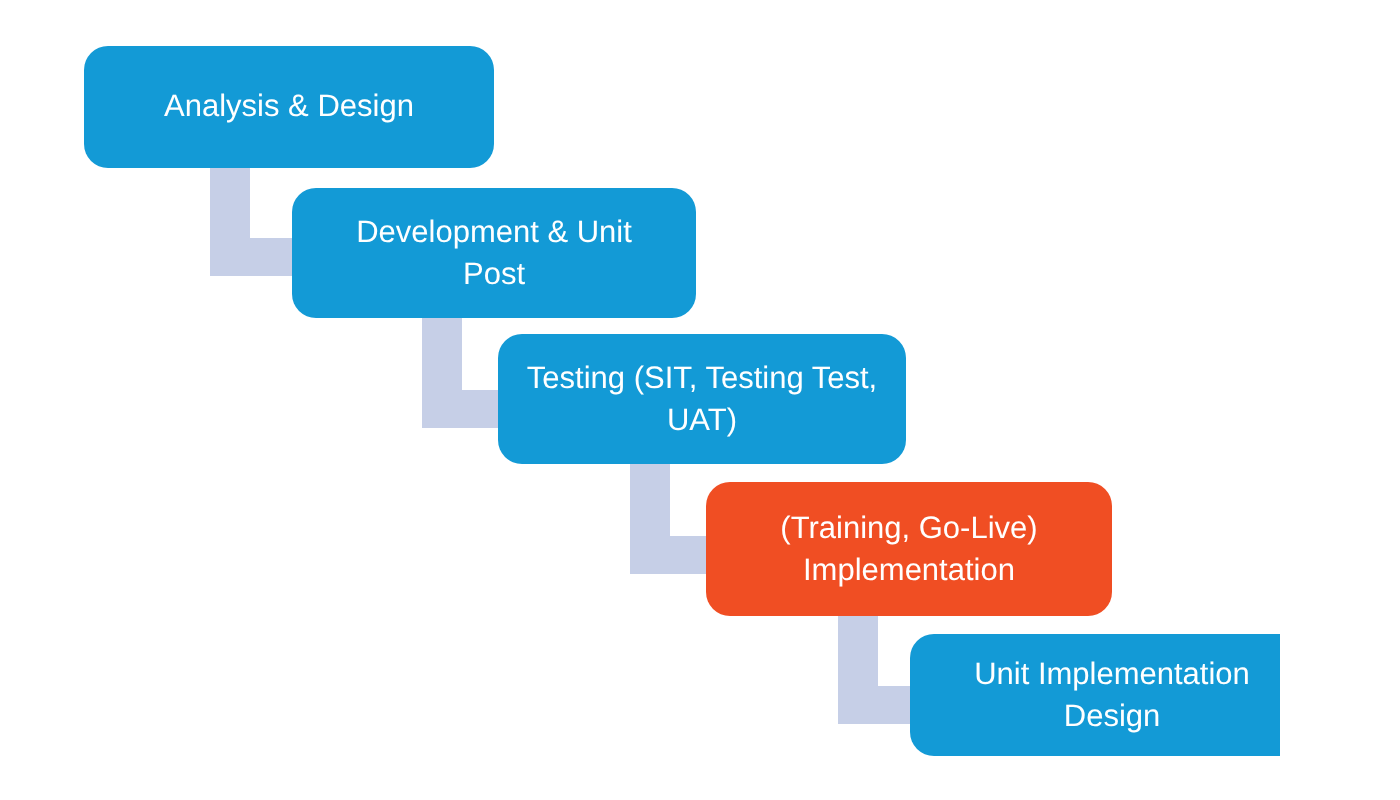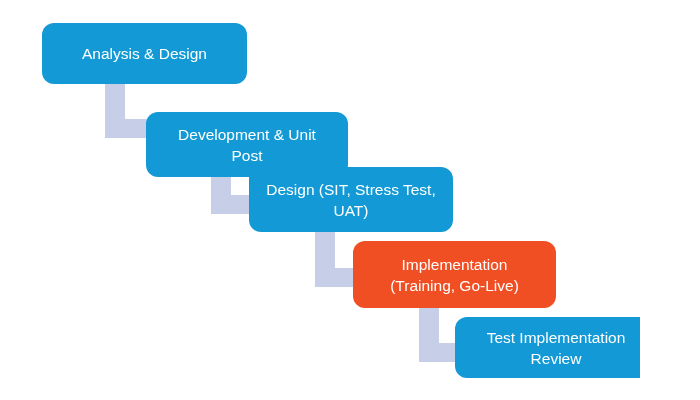--- a/index.html
+++ b/index.html
@@ -39,21 +39,21 @@
     align-items: center;
     justify-content: center;
     text-align: center;
     color: var(--text, #ffffff);
     font-size: 15.5px;
     line-height: 21px;
   }
   .box.blue   { background: var(--box-blue, #139AD6); }
   .box.orange { background: var(--box-orange, #F04E23); }
   .b1 { left:42px;  top:23px;  width:205px; height:61px; }
-  .b2 { left:146px; top:112px;  width:202px; height:65px;align-items:center; }
+  .b2 { left:146px; top:94px;  width:202px; height:65px;align-items:center; }
   .b3 { left:249px; top:167px; width:204px; height:65px; }
   .b4 { left:353px; top:241px; width:203px; height:67px; }
   .b5 { left:455px; top:317px; width:202px; height:61px; }
   .line {
     display: block;
     white-space: nowrap;
   }
 </style>
 </head>
 <body>
@@ -72,27 +72,27 @@
   <div class="box blue b1">
     <span class="line">Analysis &amp; Design</span>
   </div>
 
   <div class="box blue b2">
     <span class="line">Development &amp; Unit</span>
     <span class="line">Post</span>
   </div>
 
   <div class="box blue b3">
-    <span class="line">Design (SIT, Stress Test,</span>
+    <span class="line">Testing (SIT, Testing Test,</span>
     <span class="line">UAT)</span>
   </div>
 
   <div class="box orange b4">
+    <span class="line">(Training, Go-Live)</span>
     <span class="line">Implementation</span>
-    <span class="line">(Training, Go-Live)</span>
   </div>
 
   <div class="box blue b5">
-    <span class="line">Test Implementation</span>
-    <span class="line">Review</span>
+    <span class="line">Unit Implementation</span>
+    <span class="line">Design</span>
   </div>
 
 </div>
 
 </body></html>

